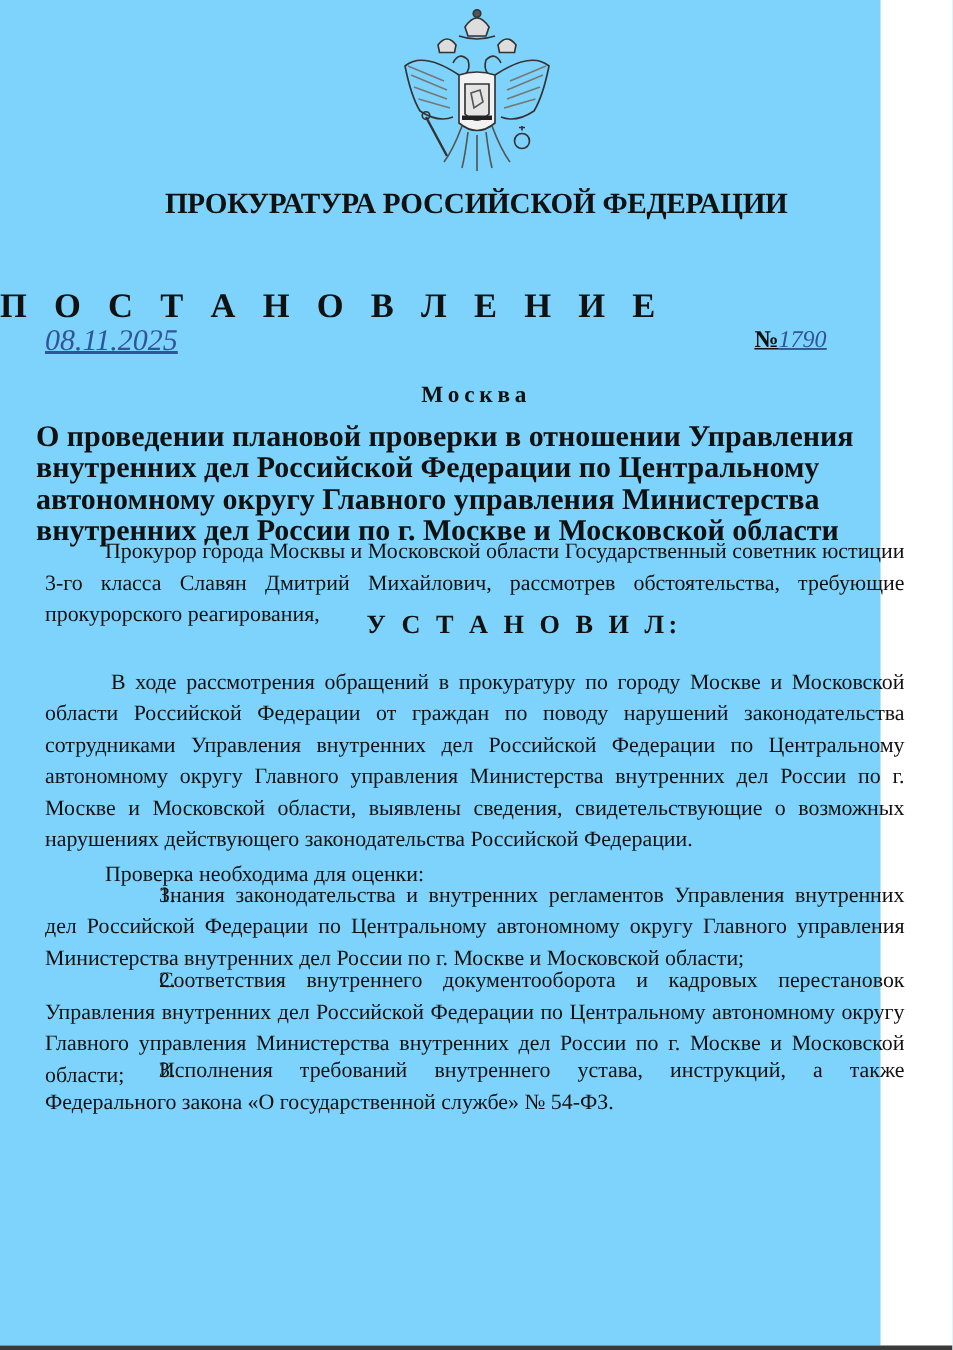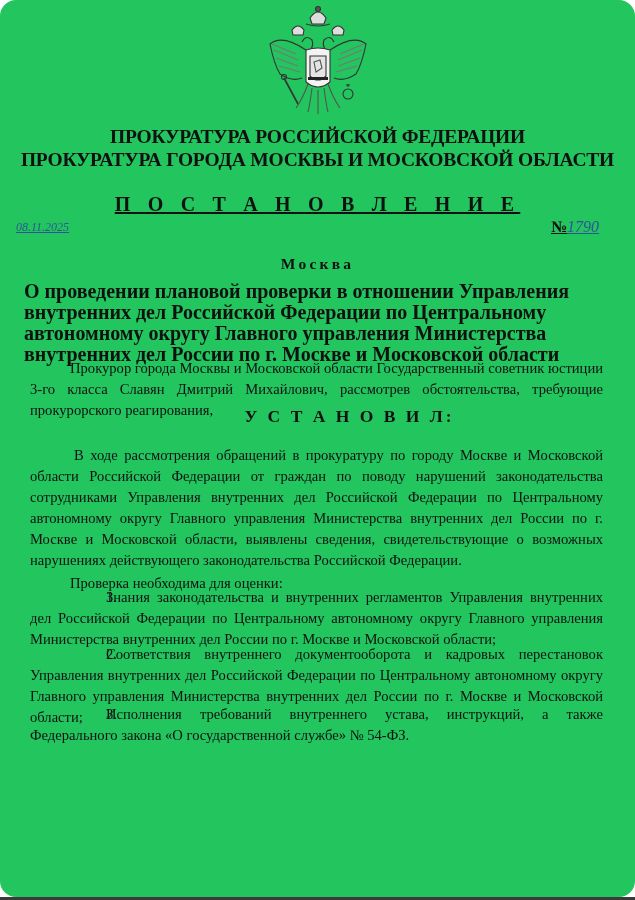--- a/index.html
+++ b/index.html
@@ -1,33 +1,33 @@
 <!DOCTYPE html>
 <html><head>
   <meta charset="utf-8">
   <style>
     html, body { margin: 0; padding: 0; background: #ffffff; }
     body {
       width: 635px; height: 900px; position: relative; overflow: hidden;
       font-family: "Liberation Serif", serif; color: #111111;
     }
-    .page { position: absolute; left: 0; top: 0; width: 635px; height: 897px; background: #22c55e; border-radius: 16px; }
+    .page { position: absolute; left: 0; top: 0; width: 587px; height: 897px; background: #7dd3fc; }
     .bottom-rule { position: absolute; left: 0; bottom: 0; width: 635px; height: 3px; background: #3a3a3a; }
 
     .emblem { position: absolute; left: 262px; top: 4px; width: 112px; height: 112px; }
 
     .org { position: absolute; left: 0; width: 635px; text-align: center; font-weight: bold;
            font-size: 19.5px; letter-spacing: -0.2px; line-height: 24px; }
     .org1 { top: 125px; }
     .org2 { top: 148px; }
 
-    .doctype { position: absolute; top: 192px; left: 0; width: 635px; text-align: center;
-               font-weight: bold; font-size: 20px; letter-spacing: 6.2px; line-height: 24px; text-decoration: underline; }
+    .doctype { position: absolute; top: 192px; left: 0; width: 635px; text-align: left;
+               font-weight: bold; font-size: 23px; letter-spacing: 6.2px; line-height: 24px; }
 
-    .date { position: absolute; left: 16px; top: 216px; font-style: italic; font-size: 12px;
+    .date { position: absolute; left: 30px; top: 216px; font-style: italic; font-size: 20px;
             color: #2f5597; text-decoration: underline; text-decoration-color: #2f5597; line-height: 22px; text-align: center; }
     .number { position: absolute; right: 36px; top: 216px; font-size: 16px; line-height: 22px;
               text-decoration: underline; }
     .number .no-sign { font-weight: bold; color: #111; }
     .number .no-val { font-style: italic; color: #2f5597; text-decoration: underline; text-decoration-color:#2f5597; }
 
     .city { position: absolute; top: 253px; left: 0; width: 635px; text-align: center;
             font-weight: bold; font-size: 15.5px; letter-spacing: 3.2px; line-height: 22px; }
 
     .subject { position: absolute; top: 281px; left: 24px; width: 587px; text-align: left;
@@ -80,21 +80,20 @@
       <path d="M22 74 L36 100" stroke-width="1.6"></path>
       <circle cx="22" cy="73" r="2.5"></circle>
       <circle cx="86" cy="90" r="5"></circle>
       <path d="M86 83 L86 80 M84 81 L88 81"></path>
 
       <path d="M46 80 Q40 96 34 104 M50 84 Q48 100 46 108 M56 86 L56 110 M62 84 Q64 100 66 108 M66 80 Q72 96 78 104" stroke="#555"></path>
     </svg>
   </div>
 
   <div class="org org1">ПРОКУРАТУРА РОССИЙСКОЙ ФЕДЕРАЦИИ</div>
-  <div class="org org2">ПРОКУРАТУРА ГОРОДА МОСКВЫ И МОСКОВСКОЙ ОБЛАСТИ</div>
 
   <div class="doctype">П О С Т А Н О В Л Е Н И Е</div>
 
   <div class="date">08.11.2025</div>
   <div class="number">
     <span class="no-sign">№</span><span class="no-val">1790</span>
   </div>
 
   <div class="city">Москва</div>
 

